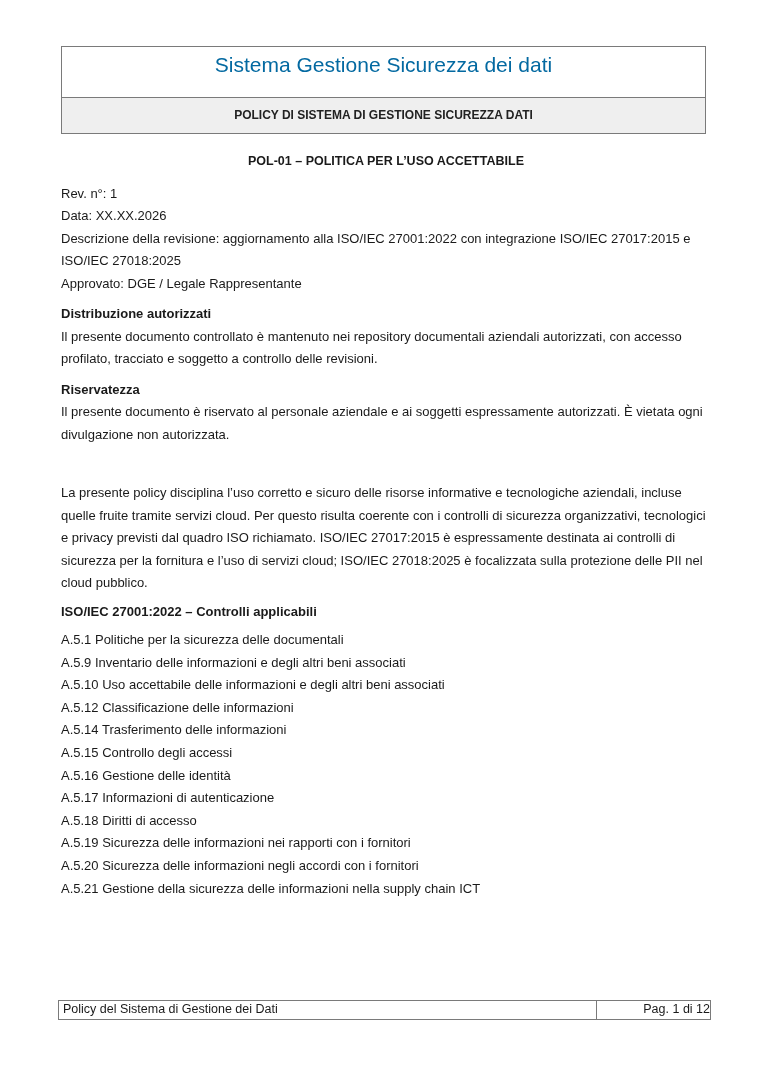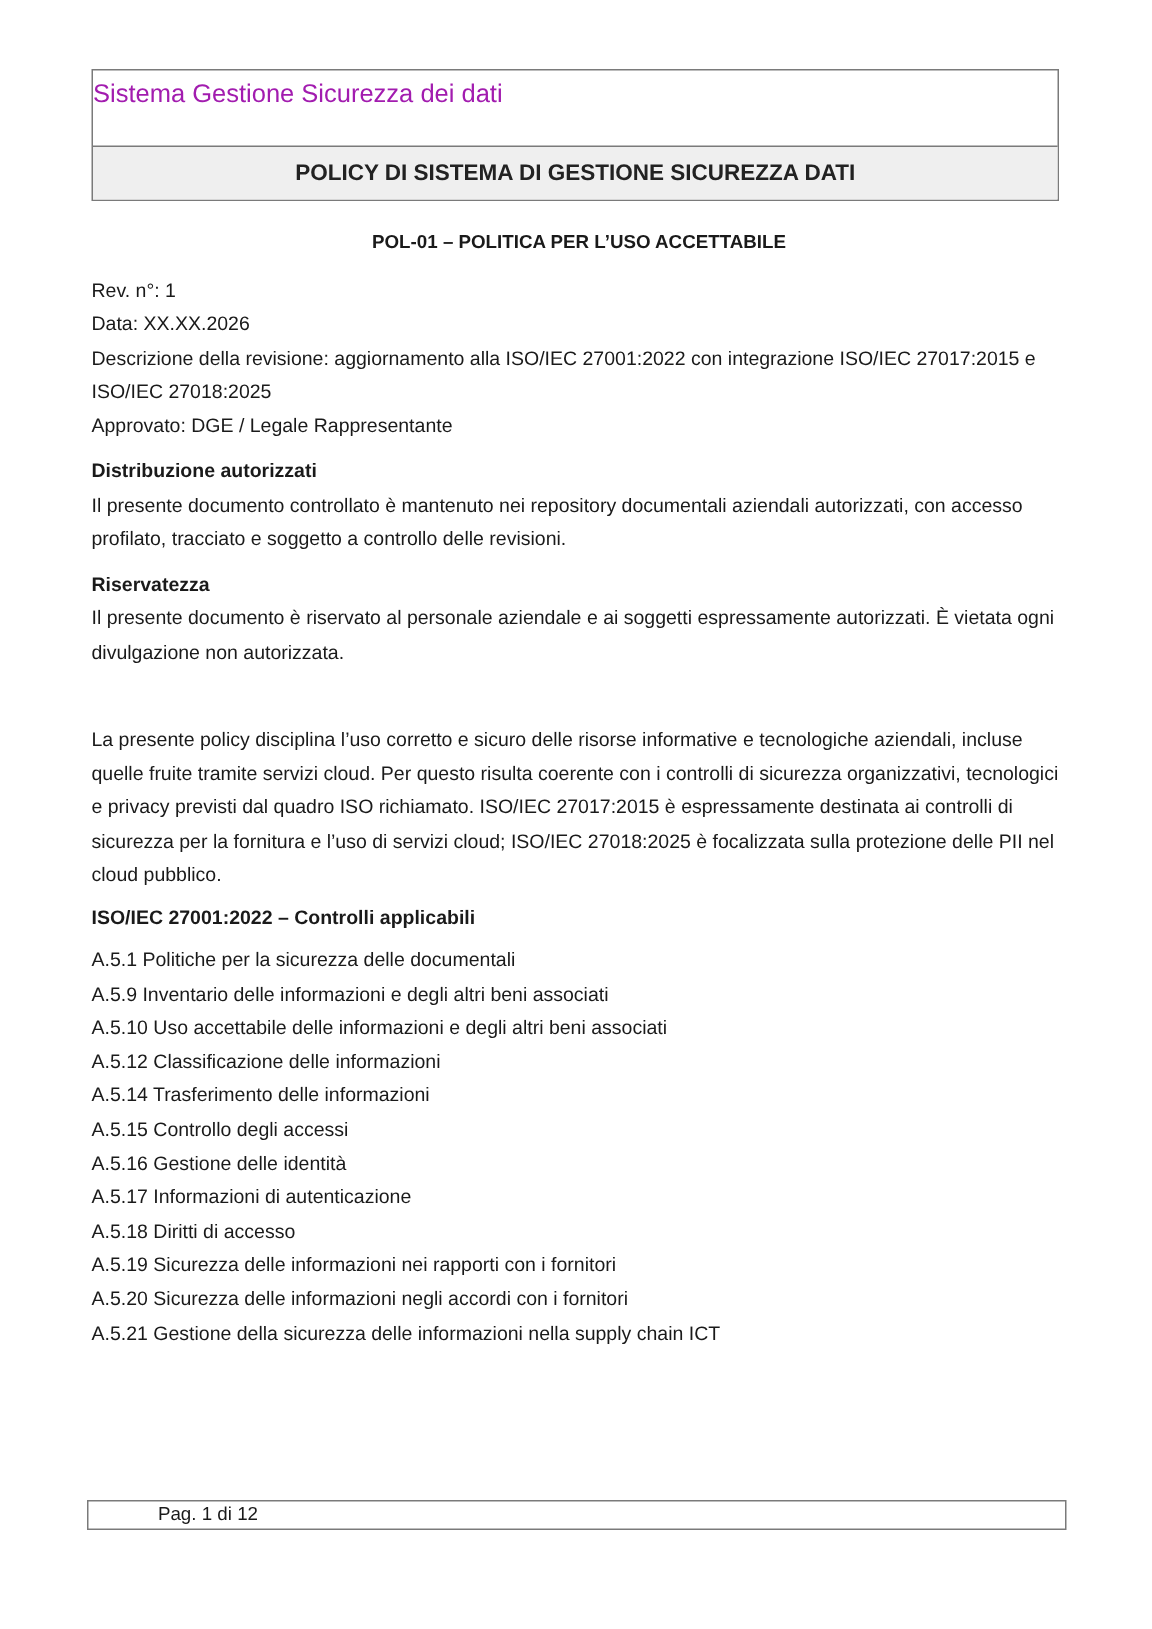--- a/index.html
+++ b/index.html
@@ -7,25 +7,25 @@
       width: 768px; height: 1086px; background: #ffffff; position: relative;
       font-family: "Liberation Sans", "DejaVu Sans", sans-serif;
       color: #1a1a1a; overflow: hidden;
     }
     .hdr-box {
       position: absolute; left: 61px; top: 46px; width: 645px; height: 88px;
       border: 1.5px solid #7a7a7a; box-sizing: border-box;
     }
     .hdr-title {
       height: 51px; border-bottom: 1.5px solid #7a7a7a; box-sizing: border-box;
-      text-align: left; font-size: 17px; padding-top: 6px; color: #a21caf;
+      text-align: center; font-size: 21px; padding-top: 6px; color: #0369a1;
     }
     .hdr-sub {
       height: 35px; background: #efefef; text-align: center;
-      font-size: 15px; font-weight: bold; line-height: 35px; color: #222;
+      font-size: 12px; font-weight: bold; line-height: 35px; color: #222;
     }
     .content {
       position: absolute; left: 61px; top: 150px; width: 650px;
       font-size: 13px; line-height: 22.5px;
     }
     .doc-title { text-align: center; font-weight: bold; font-size: 12.5px; margin: 0 0 10px 0; }
     .meta-line { margin: 0; }
     .meta-line b { font-weight: normal; }
     .sec-head { font-weight: bold; margin: 8px 0 0 0; }
     .para { margin: 0; }
@@ -81,14 +81,15 @@
     <li>A.5.16 Gestione delle identità</li>
     <li>A.5.17 Informazioni di autenticazione</li>
     <li>A.5.18 Diritti di accesso</li>
     <li>A.5.19 Sicurezza delle informazioni nei rapporti con i fornitori</li>
     <li>A.5.20 Sicurezza delle informazioni negli accordi con i fornitori</li>
     <li>A.5.21 Gestione della sicurezza delle informazioni nella supply chain ICT</li>
   </ul>
 </div>
 
 <div class="footer">
+  <div class="footer-left">Policy del Sistema di Gestione dei Dati</div>
   <div class="footer-right">Pag. 1 di 12</div>
 </div>
 
 </body></html>

